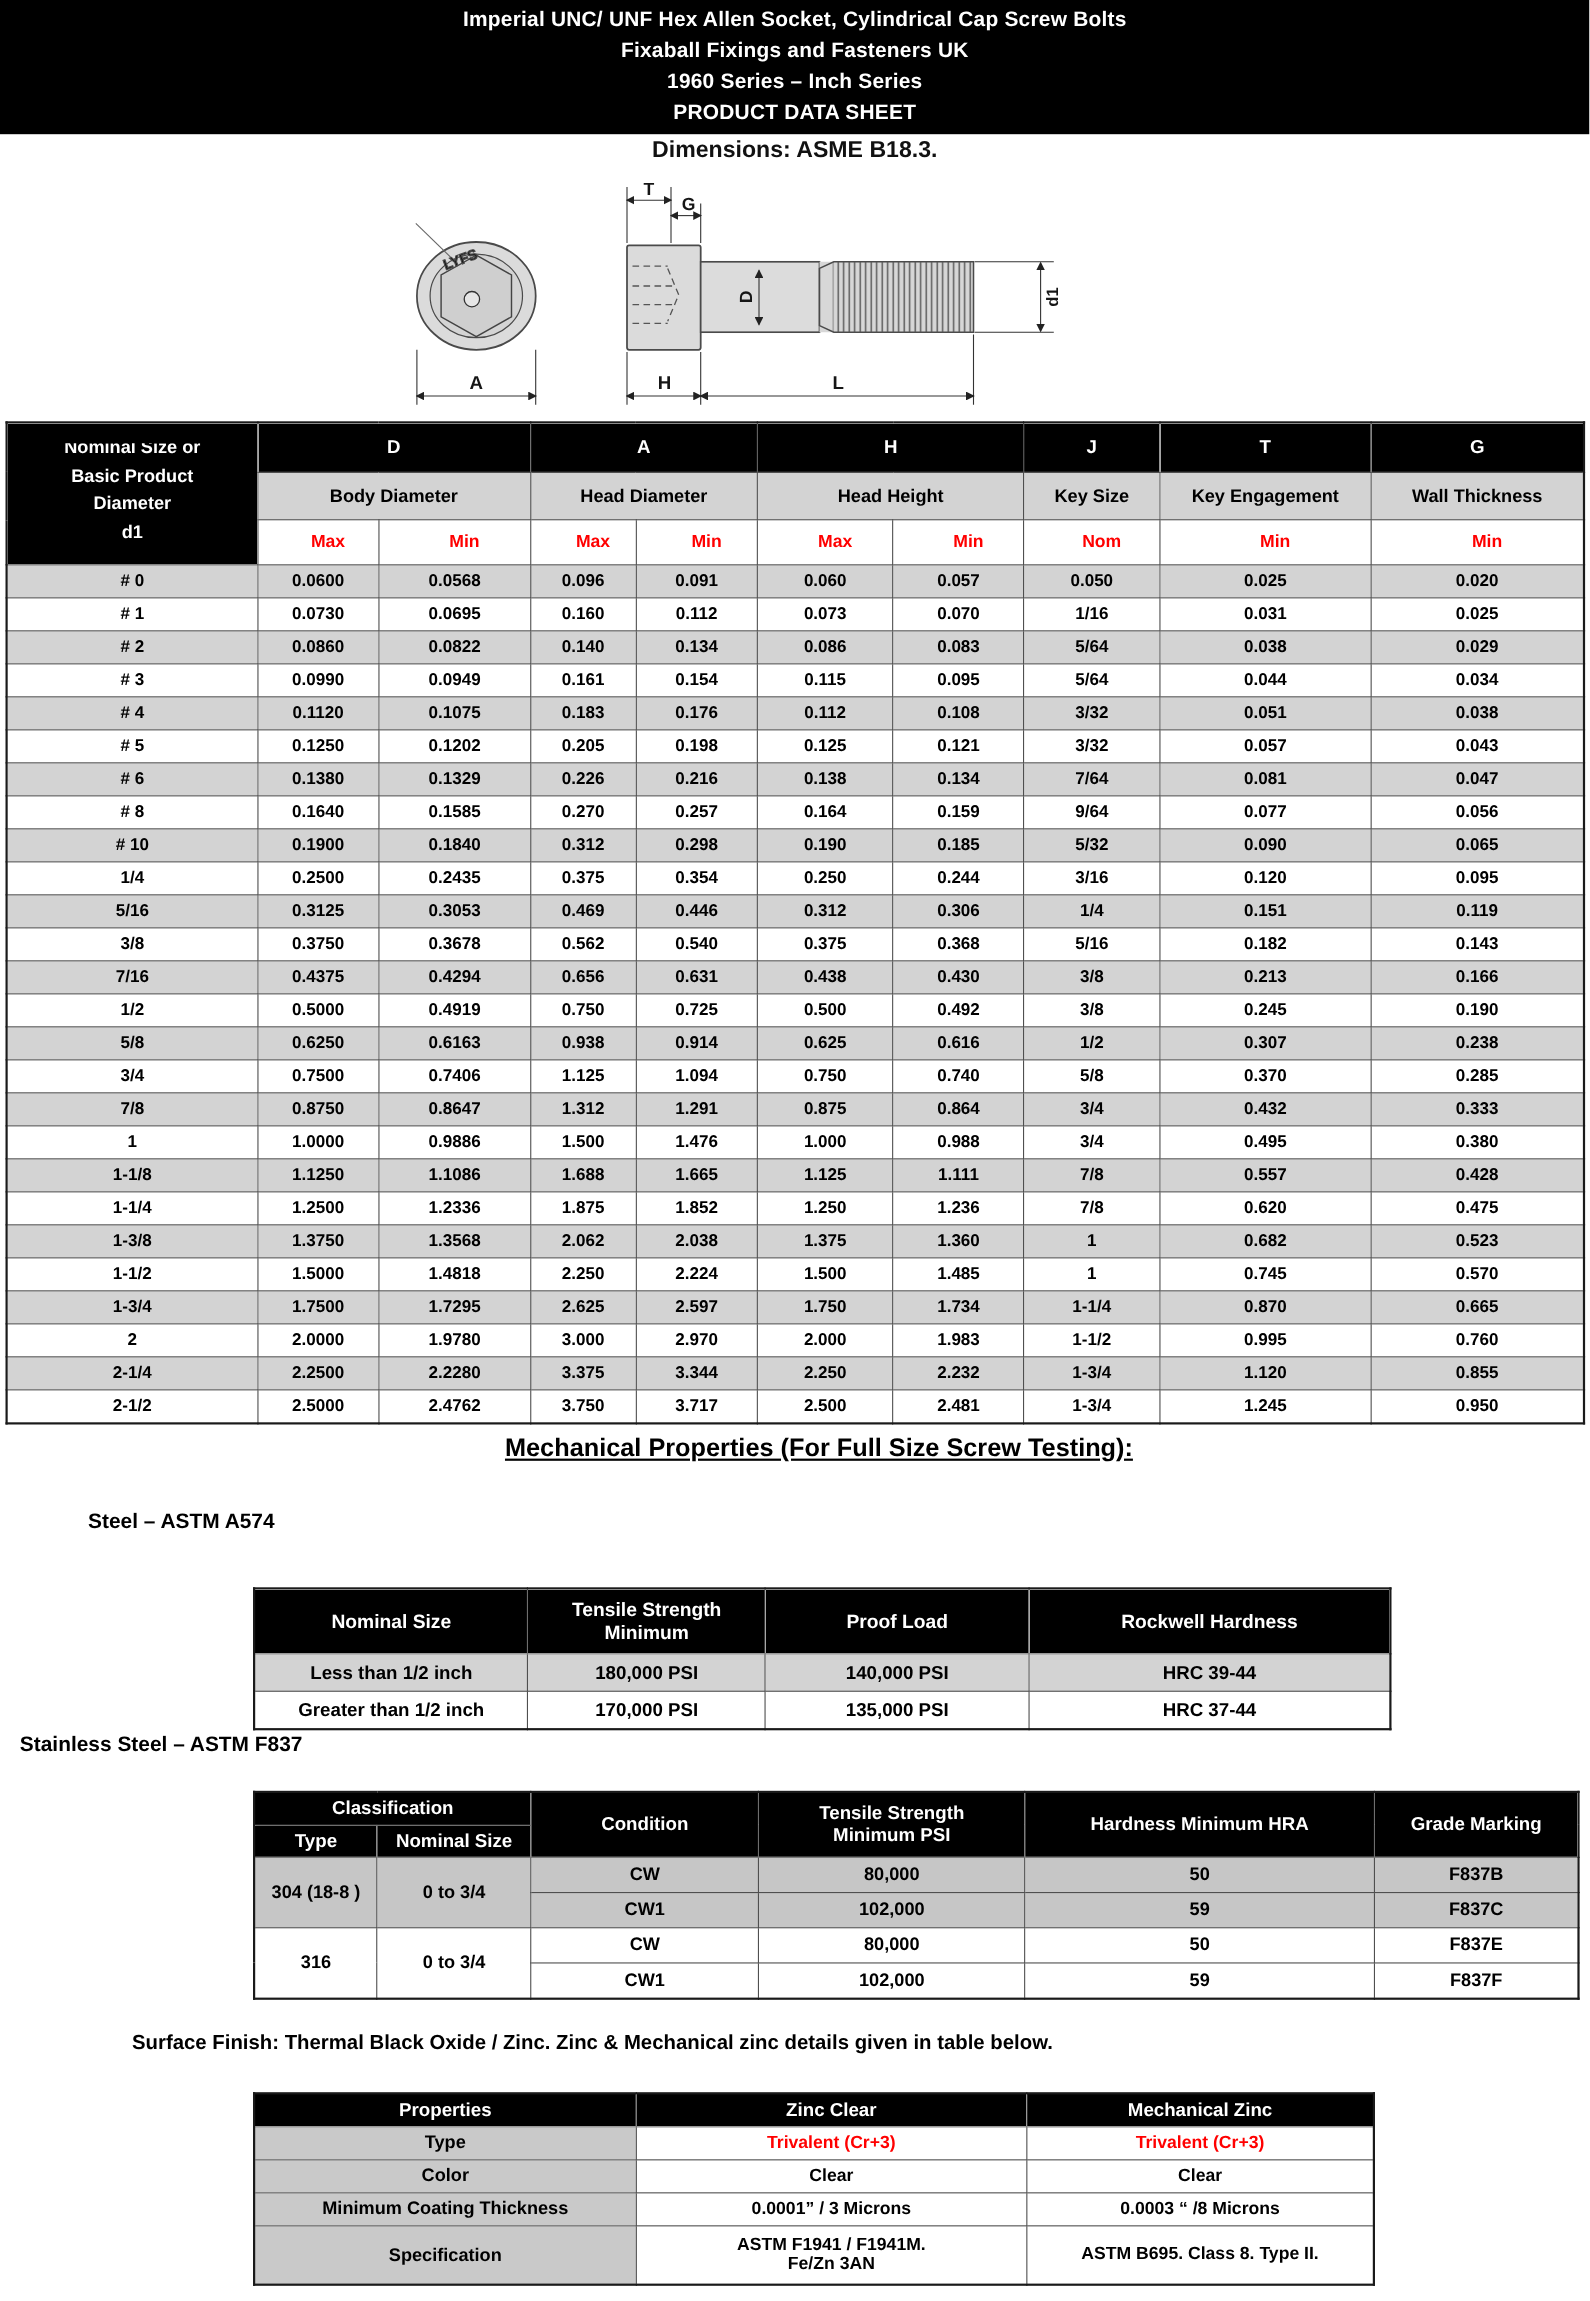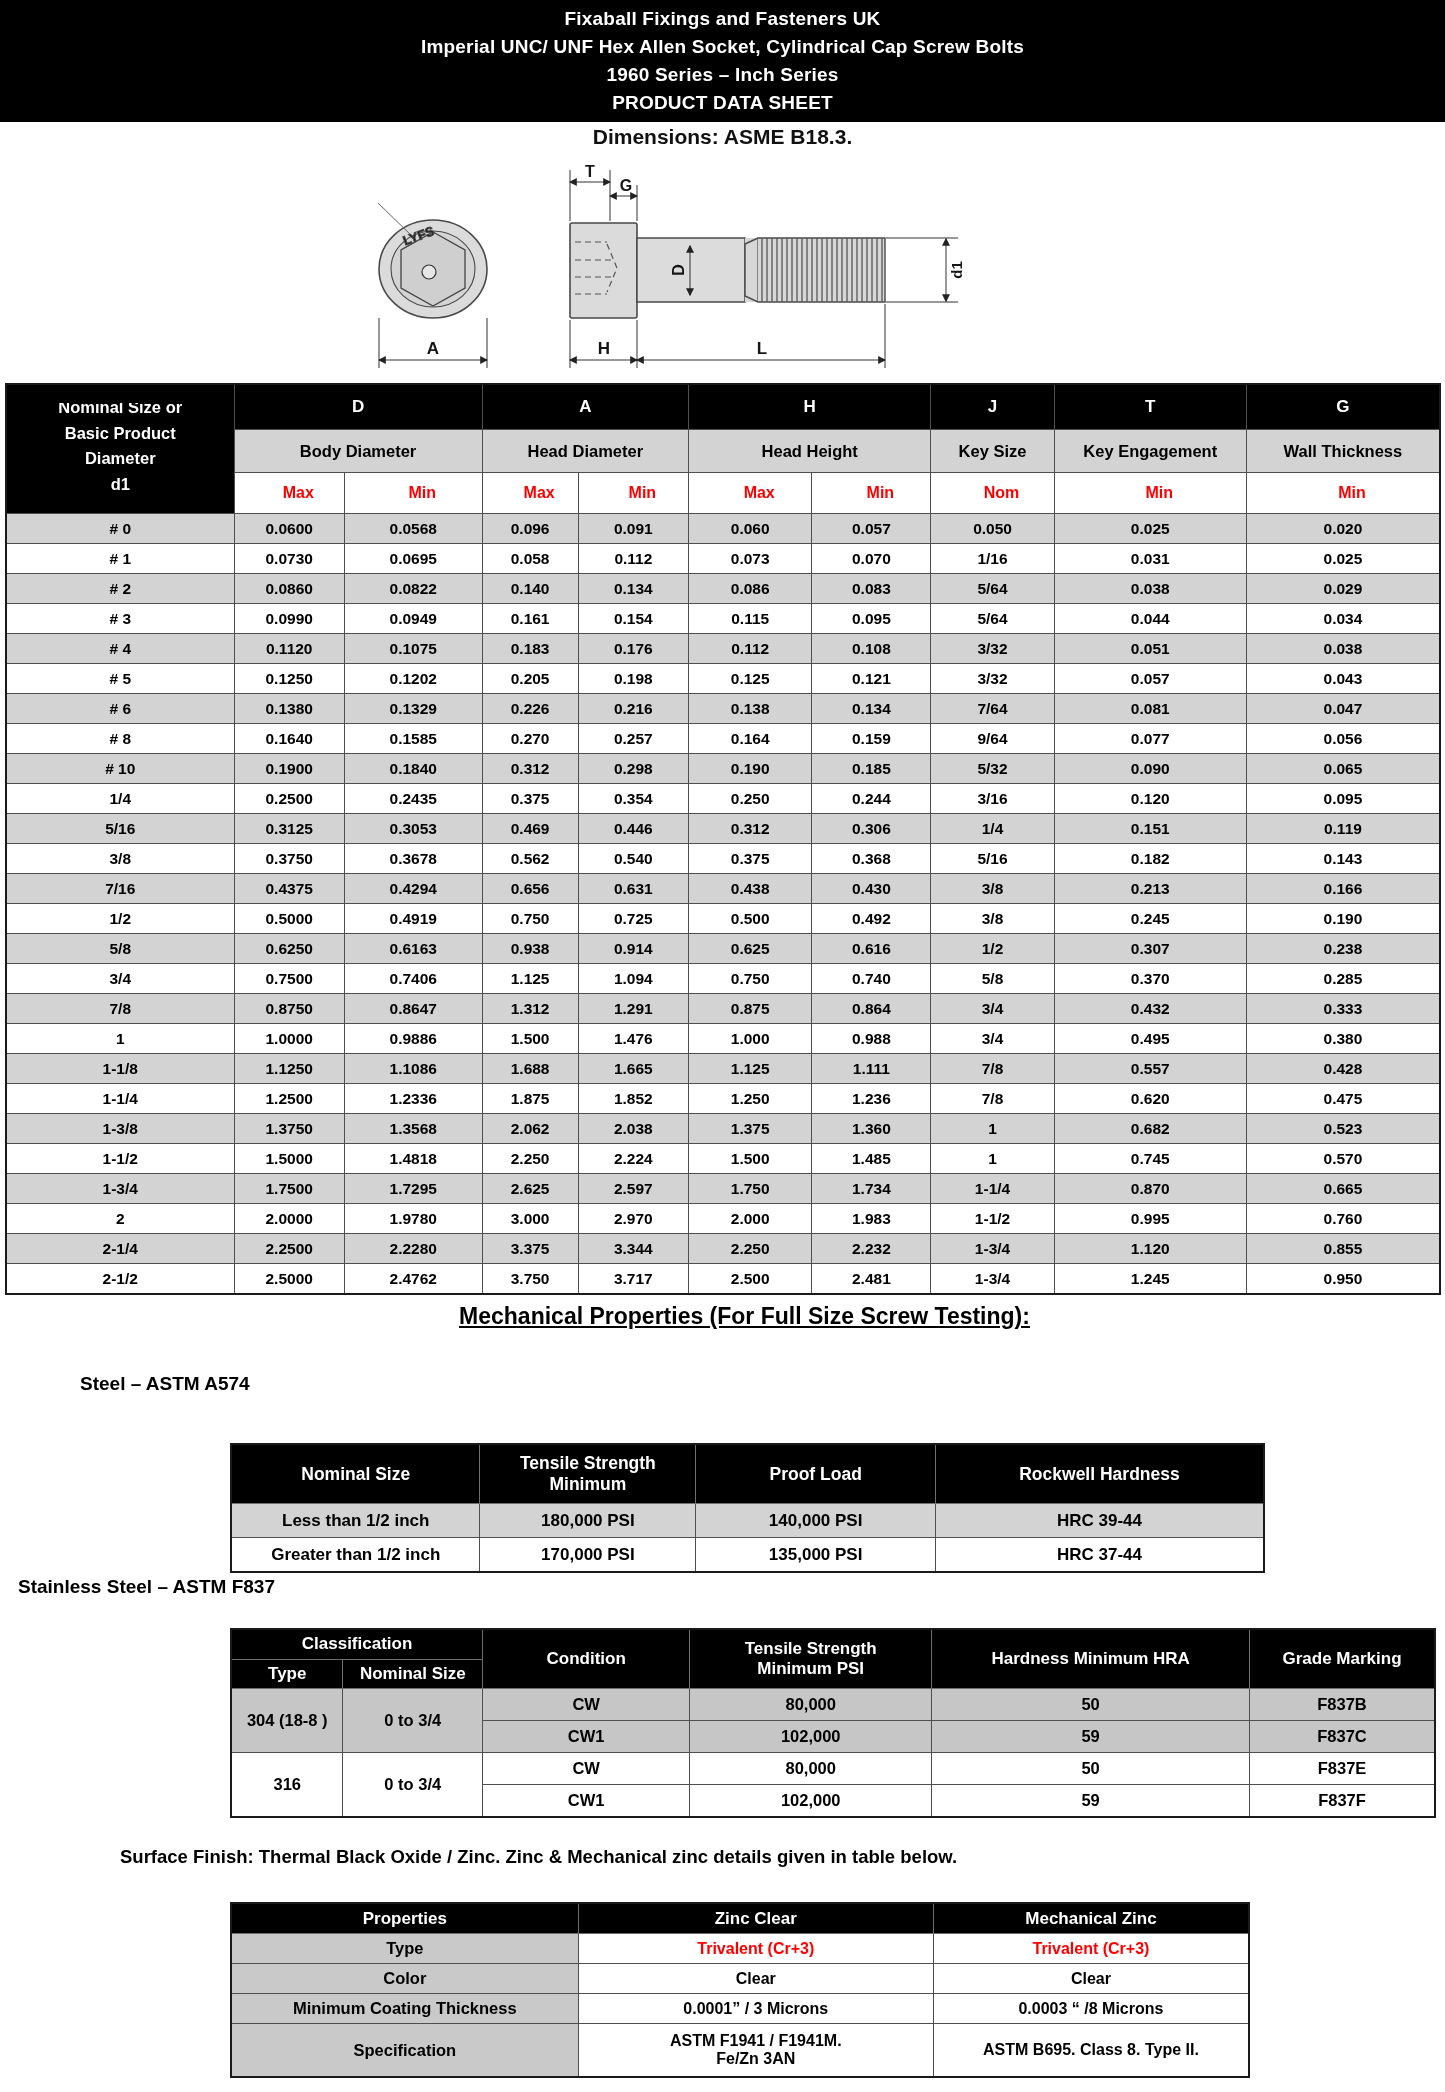--- a/index.html
+++ b/index.html
@@ -60,22 +60,22 @@
   #fin-table{left:230px;top:1902px;width:1020px;border:2px solid #1a1a1a;}
   #fin-table th{background:#000;color:#fff;font-size:17px;height:29px;border-color:#6e6e6e;}
   #fin-table td{font-size:16px;font-weight:bold;height:29px;background:#fff;}
   #fin-table td.lbl{background:#c9c9c9;font-size:16.5px;}
   #fin-table tr.spec td{height:52px;}
 </style>
 </head>
 <body>
 
 <div id="banner" class="abs">
+  <div>Imperial UNC/ UNF Hex Allen Socket, Cylindrical Cap Screw Bolts</div>
   <div>Fixaball Fixings and Fasteners UK</div>
-  <div>Imperial UNC/ UNF Hex Allen Socket, Cylindrical Cap Screw Bolts</div>
   <div>1960 Series – Inch Series</div>
   <div>PRODUCT DATA SHEET</div>
 </div>
 
 <div id="dim-note" class="abs">Dimensions: ASME B18.3.</div>
 
 <svg id="drawing" class="abs" viewBox="0 0 1445 383" xmlns="http://www.w3.org/2000/svg">
   <defs>
     <marker id="ar" viewBox="0 0 10 10" refX="8.5" refY="5" markerWidth="8" markerHeight="8" orient="auto-start-reverse">
         <path d="M0,0 L10,5 L0,10 z" fill="#222"></path>
@@ -210,21 +210,21 @@
         <td>0.060</td>
         <td>0.057</td>
         <td>0.050</td>
         <td>0.025</td>
         <td>0.020</td>
       </tr>
       <tr class="white">
         <td># 1</td>
         <td>0.0730</td>
         <td>0.0695</td>
-        <td>0.058</td>
+        <td>0.160</td>
         <td>0.112</td>
         <td>0.073</td>
         <td>0.070</td>
         <td>1/16</td>
         <td>0.031</td>
         <td>0.025</td>
       </tr>
       <tr class="gray">
         <td># 2</td>
         <td>0.0860</td>

